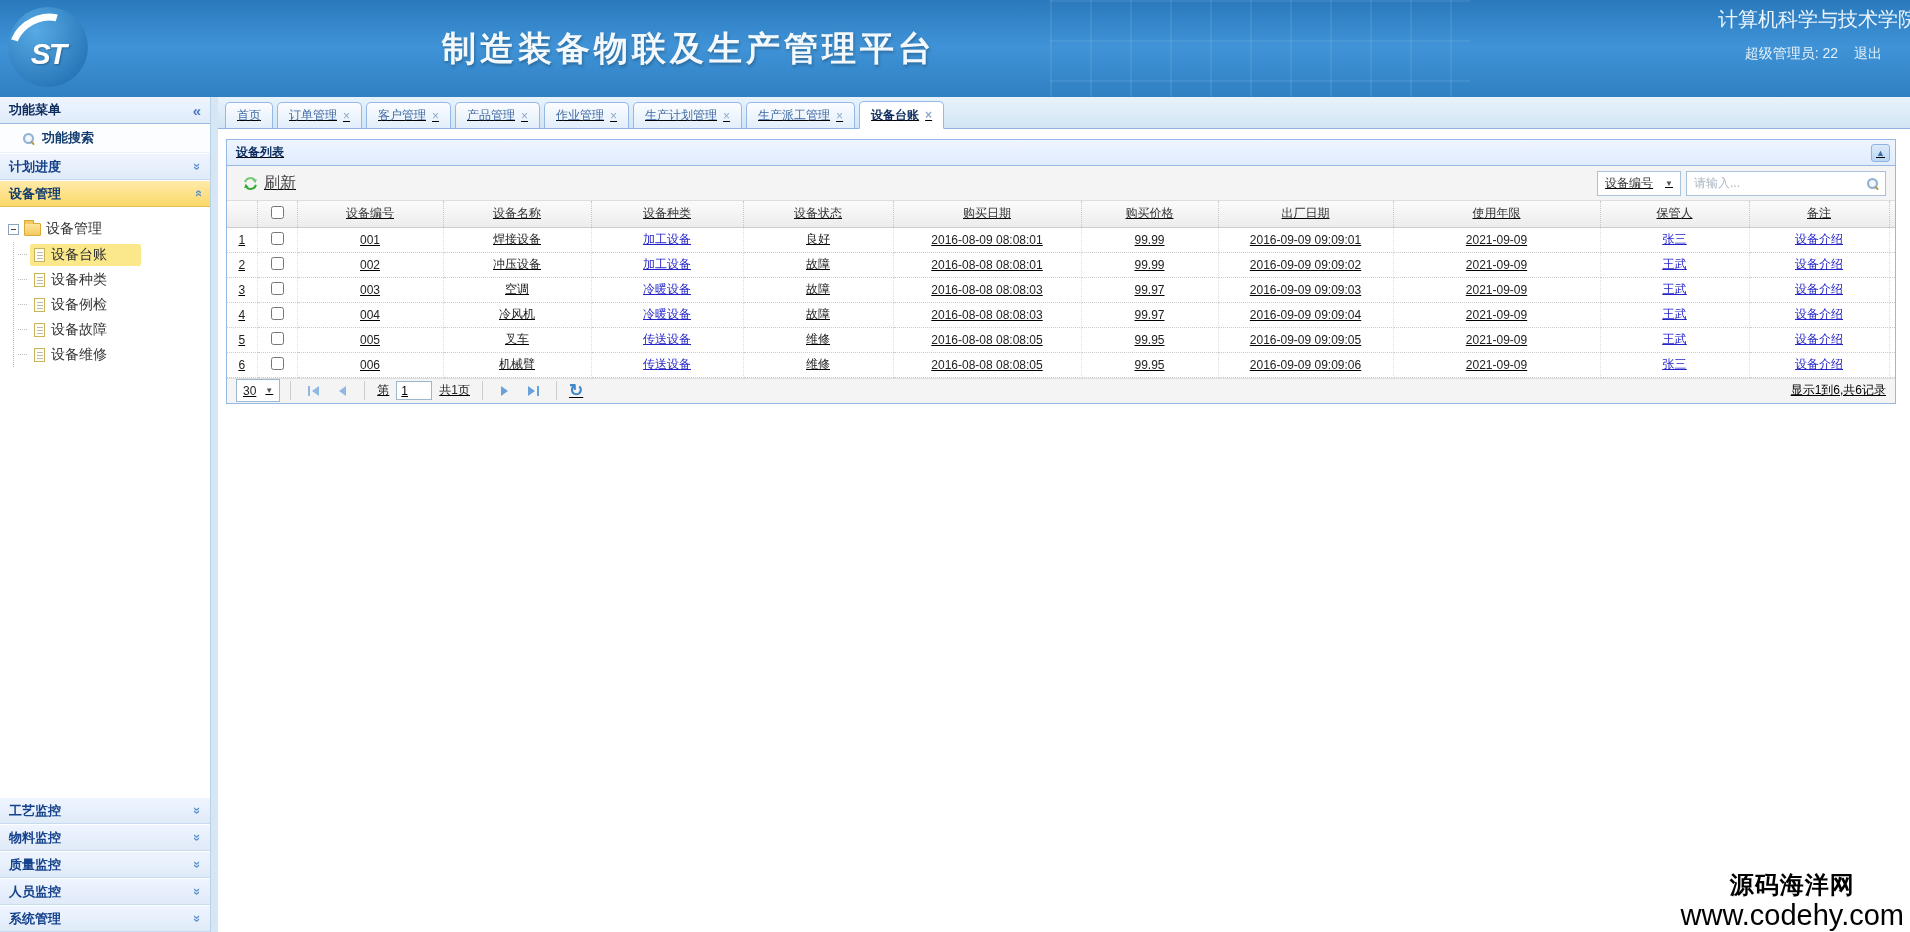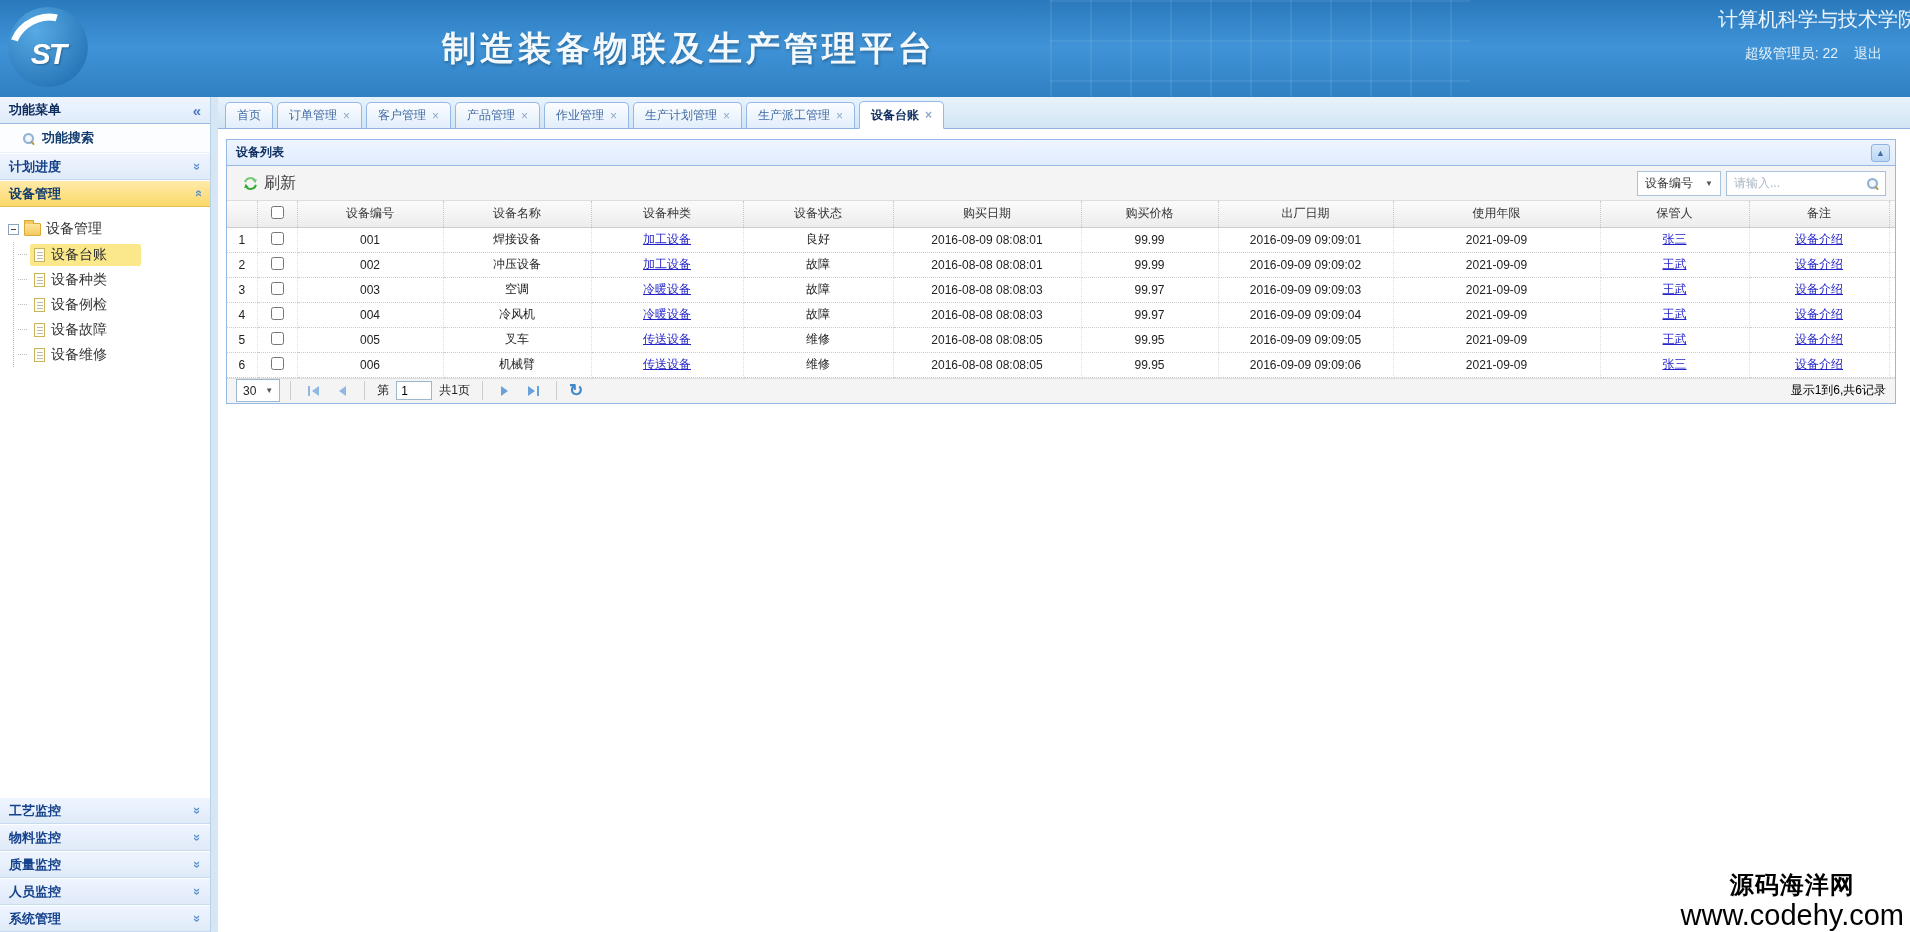--- a/index.html
+++ b/index.html
@@ -51,39 +51,39 @@
   .tree-conn { width:9px; border-top:1px dotted #bdbdbd; margin-right:3px; flex:none; }
   .tree-hl { display:inline-flex; align-items:center; gap:6px; padding:2px 4px; border-radius:2px; }
   .tree-hl.sel { background:#fbe88a; padding-right:34px; }
   .file-icon { width:11px; height:14px; background:#fffef6; border:1px solid #c9b35a; position:relative; flex:none; }
   .file-icon::after { content:''; position:absolute; left:2px; top:3px; width:6px; height:1px; background:#b9b9b9; box-shadow:0 3px 0 #b9b9b9, 0 6px 0 #b9b9b9; }
   .bottom-acc { margin-top:auto; flex:none; }
 
   .splitter { width:8px; background:#d7e6f4; border-left:1px solid #b9d2e8; flex:none; cursor:col-resize; }
 
   
-  .main { flex:1; display:flex; flex-direction:column; background:#fff; min-width:0; }
+  .main { flex:1; display:flex; flex-direction:column; background:#fff; min-width:0;text-decoration:underline; }
   .tab-strip { height:32px; flex:none; background:linear-gradient(#e8f3fc,#d2e5f4); border-bottom:1px solid #8db2e3; display:flex; align-items:flex-end; padding:0 0 0 7px; gap:4px; }
   .tab { height:26px; display:flex; align-items:center; gap:6px; padding:0 11px; background:linear-gradient(#fbfdff,#e2eefb); border:1px solid #95b8e7; border-bottom:none; border-radius:5px 5px 0 0; font-size:12px; color:#416aa3; cursor:pointer; white-space:nowrap; }
   .tab.active { background:#fff; font-weight:bold; color:#0e2d5f; height:28px; margin-bottom:-1px; border-bottom:1px solid #fff; }
   .tab-close { color:#8fa8c6; font-size:12px; cursor:pointer; }
 
   .content { flex:1; padding:10px 14px 0 8px; background:#fff; position:relative; }
   .panel { border:1px solid #95B8E7; background:#fff; }
   .panel-header { height:26px; background:linear-gradient(#EFF5FF,#E0ECFF); border-bottom:1px solid #95B8E7; display:flex; align-items:center; justify-content:space-between; padding:0 5px 0 9px; }
   .panel-title { font-size:12px; font-weight:bold; color:#0E2D5F; }
   .panel-collapse-btn { width:19px; height:18px; border:1px solid #8eb3e0; border-radius:3px; background:linear-gradient(#dceafa,#b9d6f2); display:flex; align-items:center; justify-content:center; font-size:9px; color:#3a6ea5; cursor:pointer; }
 
   .toolbar { height:35px; background:#f4f4f4; border-bottom:1px solid #dddddd; display:flex; align-items:center; padding:0 9px; }
   .refresh-btn { display:flex; align-items:center; gap:6px; font-size:16px; color:#444; cursor:pointer; padding:4px 7px; border-radius:3px; }
   .toolbar-right { margin-left:auto; display:flex; align-items:center; }
   .field-select { height:25px; border:1px solid #a8c2da; background:#fff; display:flex; align-items:center; gap:12px; padding:0 7px; font-size:12px; color:#333; cursor:pointer; }
   .dd-arrow { font-size:8px; color:#555; }
   .search-input-wrap { position:relative; margin-left:5px; }
-  .toolbar-search-input { width:160px; height:25px; border:1px solid #a8c2da; padding:0 26px 0 7px; font-size:12px; color:#333; outline:none; }
+  .toolbar-search-input { width:200px; height:25px; border:1px solid #a8c2da; padding:0 26px 0 7px; font-size:12px; color:#333; outline:none; }
   .search-input-wrap .mag { position:absolute; right:7px; top:6px; }
 
   .mag { width:13px; height:13px; display:inline-block; position:relative; flex:none; }
   .mag::before { content:''; position:absolute; left:1px; top:1px; width:7px; height:7px; border:2px solid #8fb2d4; border-radius:50%; background:radial-gradient(#fff,#dce9f5); }
   .mag::after { content:''; position:absolute; width:5px; height:2px; background:#b09a56; right:0; bottom:1px; transform:rotate(45deg); border-radius:1px; }
 
   table.grid { border-collapse:collapse; width:100%; table-layout:fixed; font-size:12px; }
   .grid th { height:26px; background:linear-gradient(#fbfbfb,#ececec); border-bottom:1px solid #ccc; border-right:1px dotted #c6c6c6; font-weight:normal; color:#333; text-align:center; }
   .grid td { height:25px; border-bottom:1px dotted #ccc; border-right:1px dotted #ddd; text-align:center; color:#222; background:#fff; overflow:hidden; white-space:nowrap; }
   .grid th.filler, .grid td.filler { border-right:none; }

